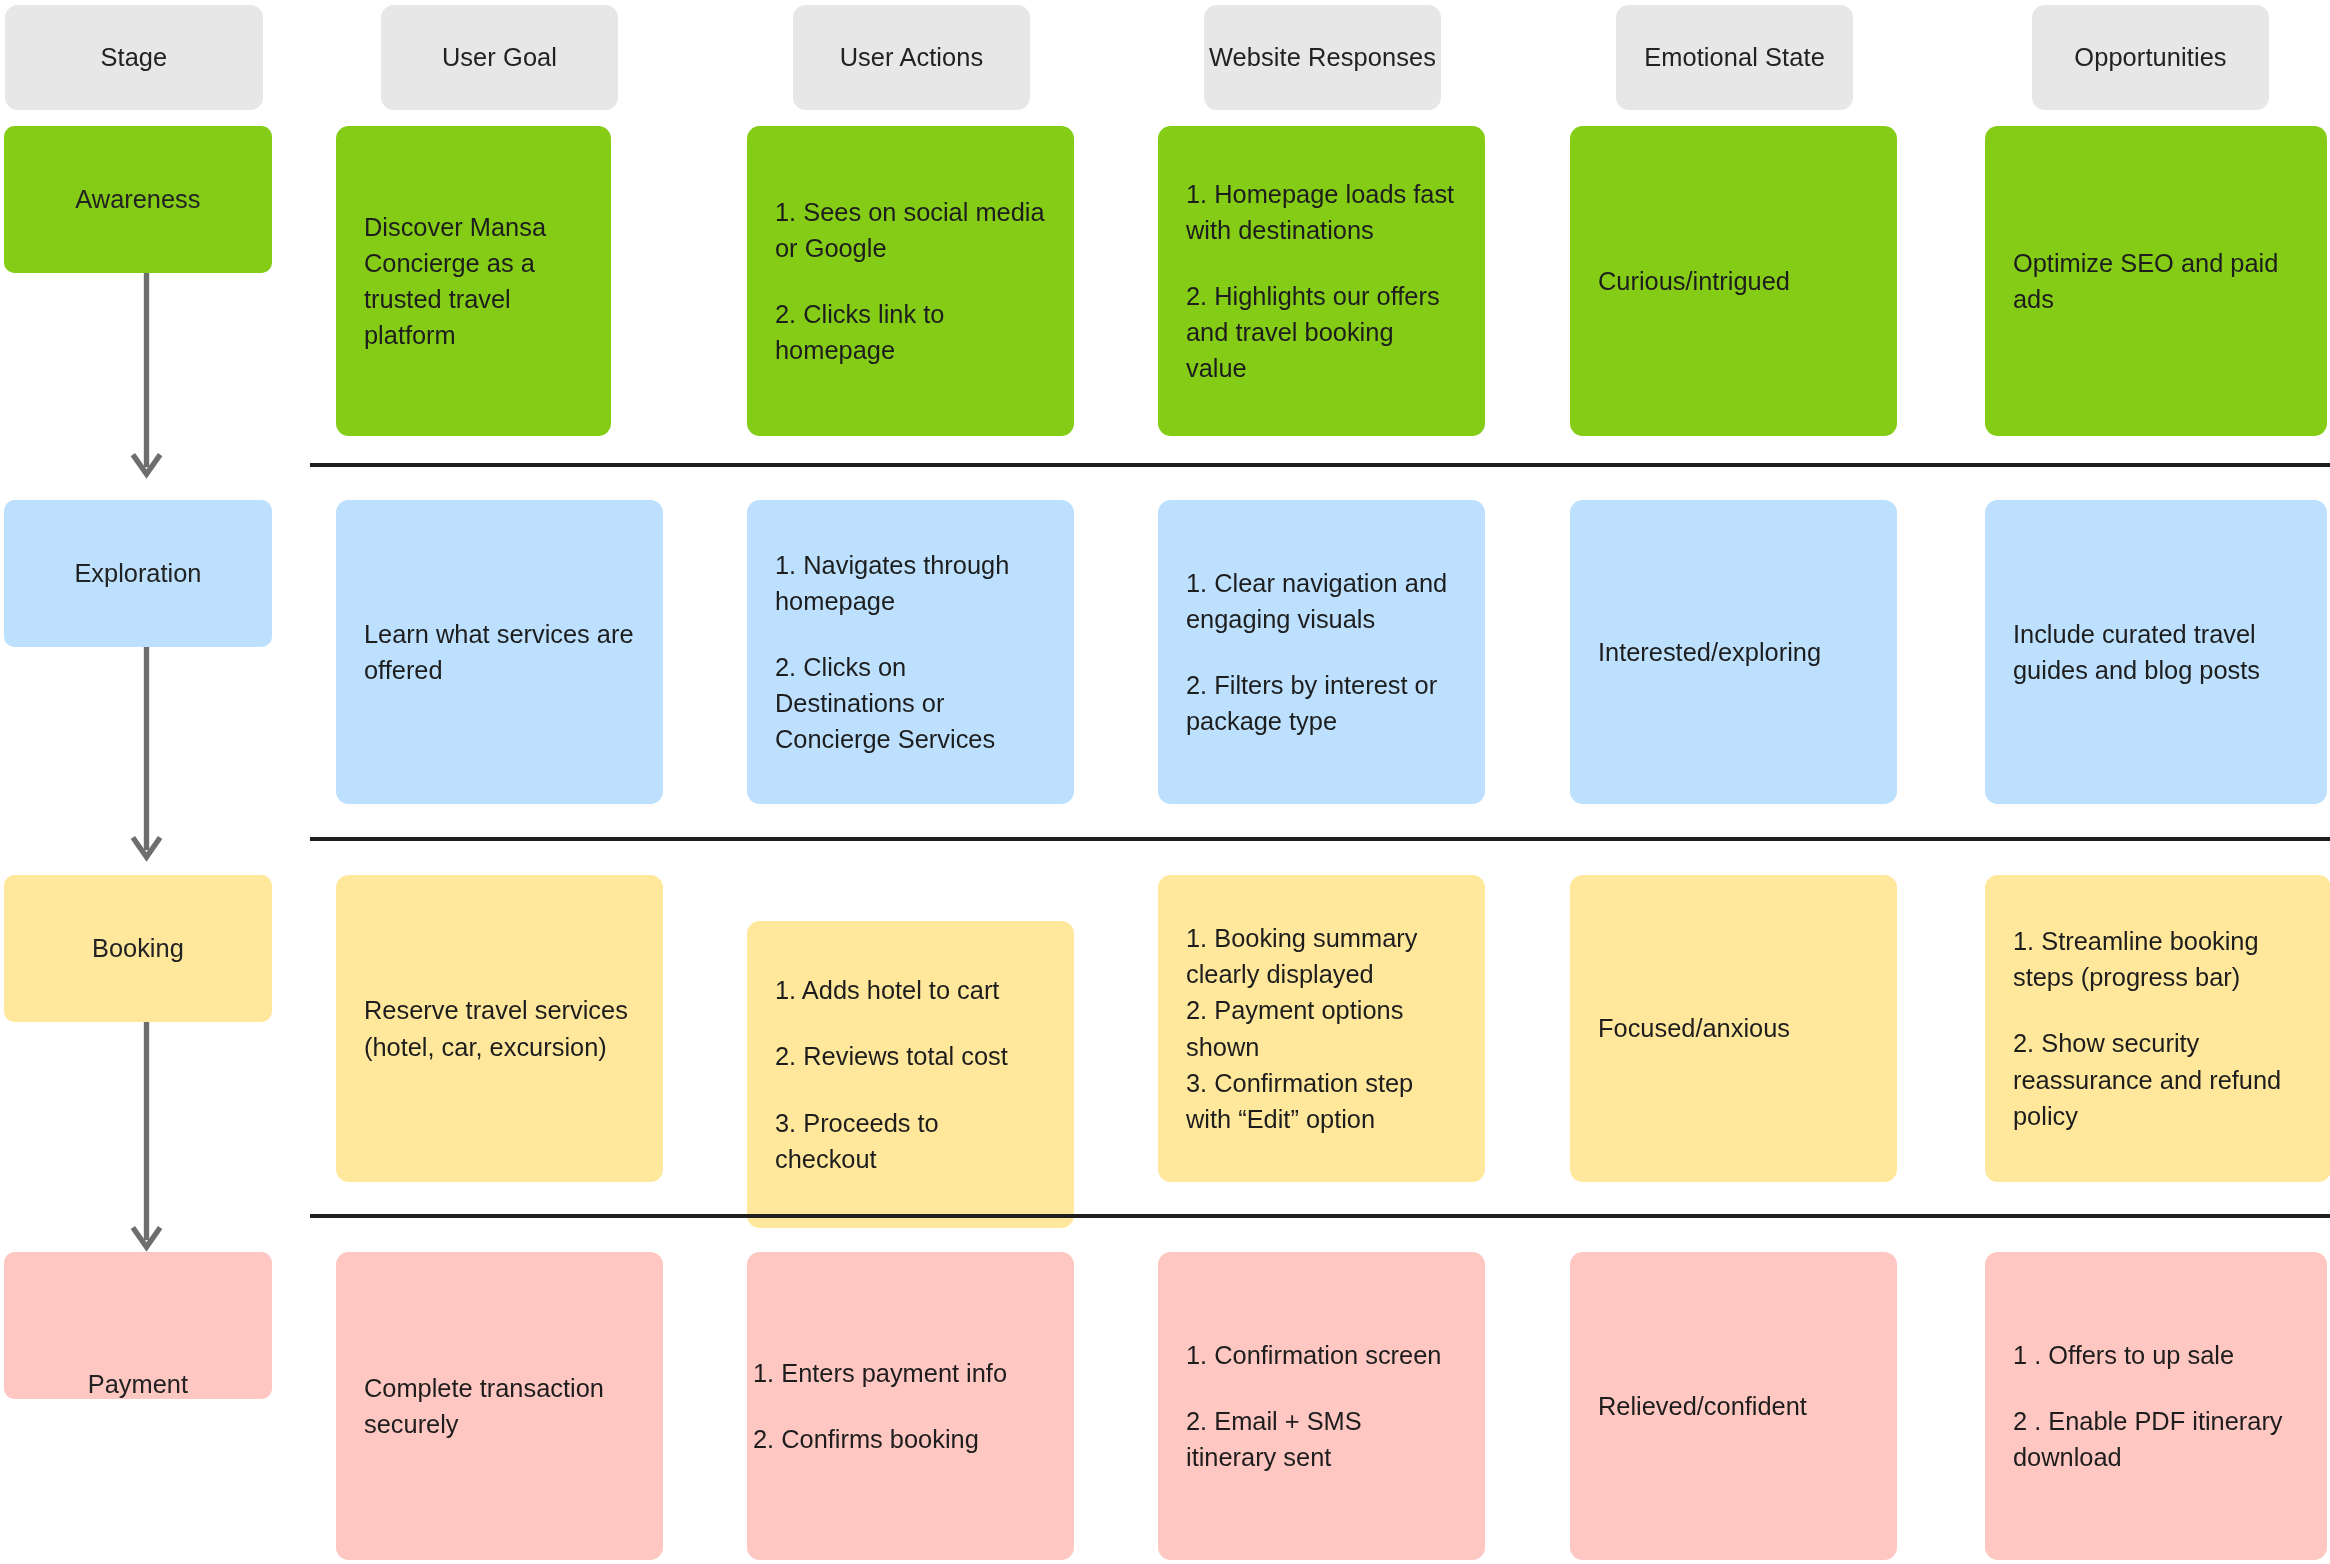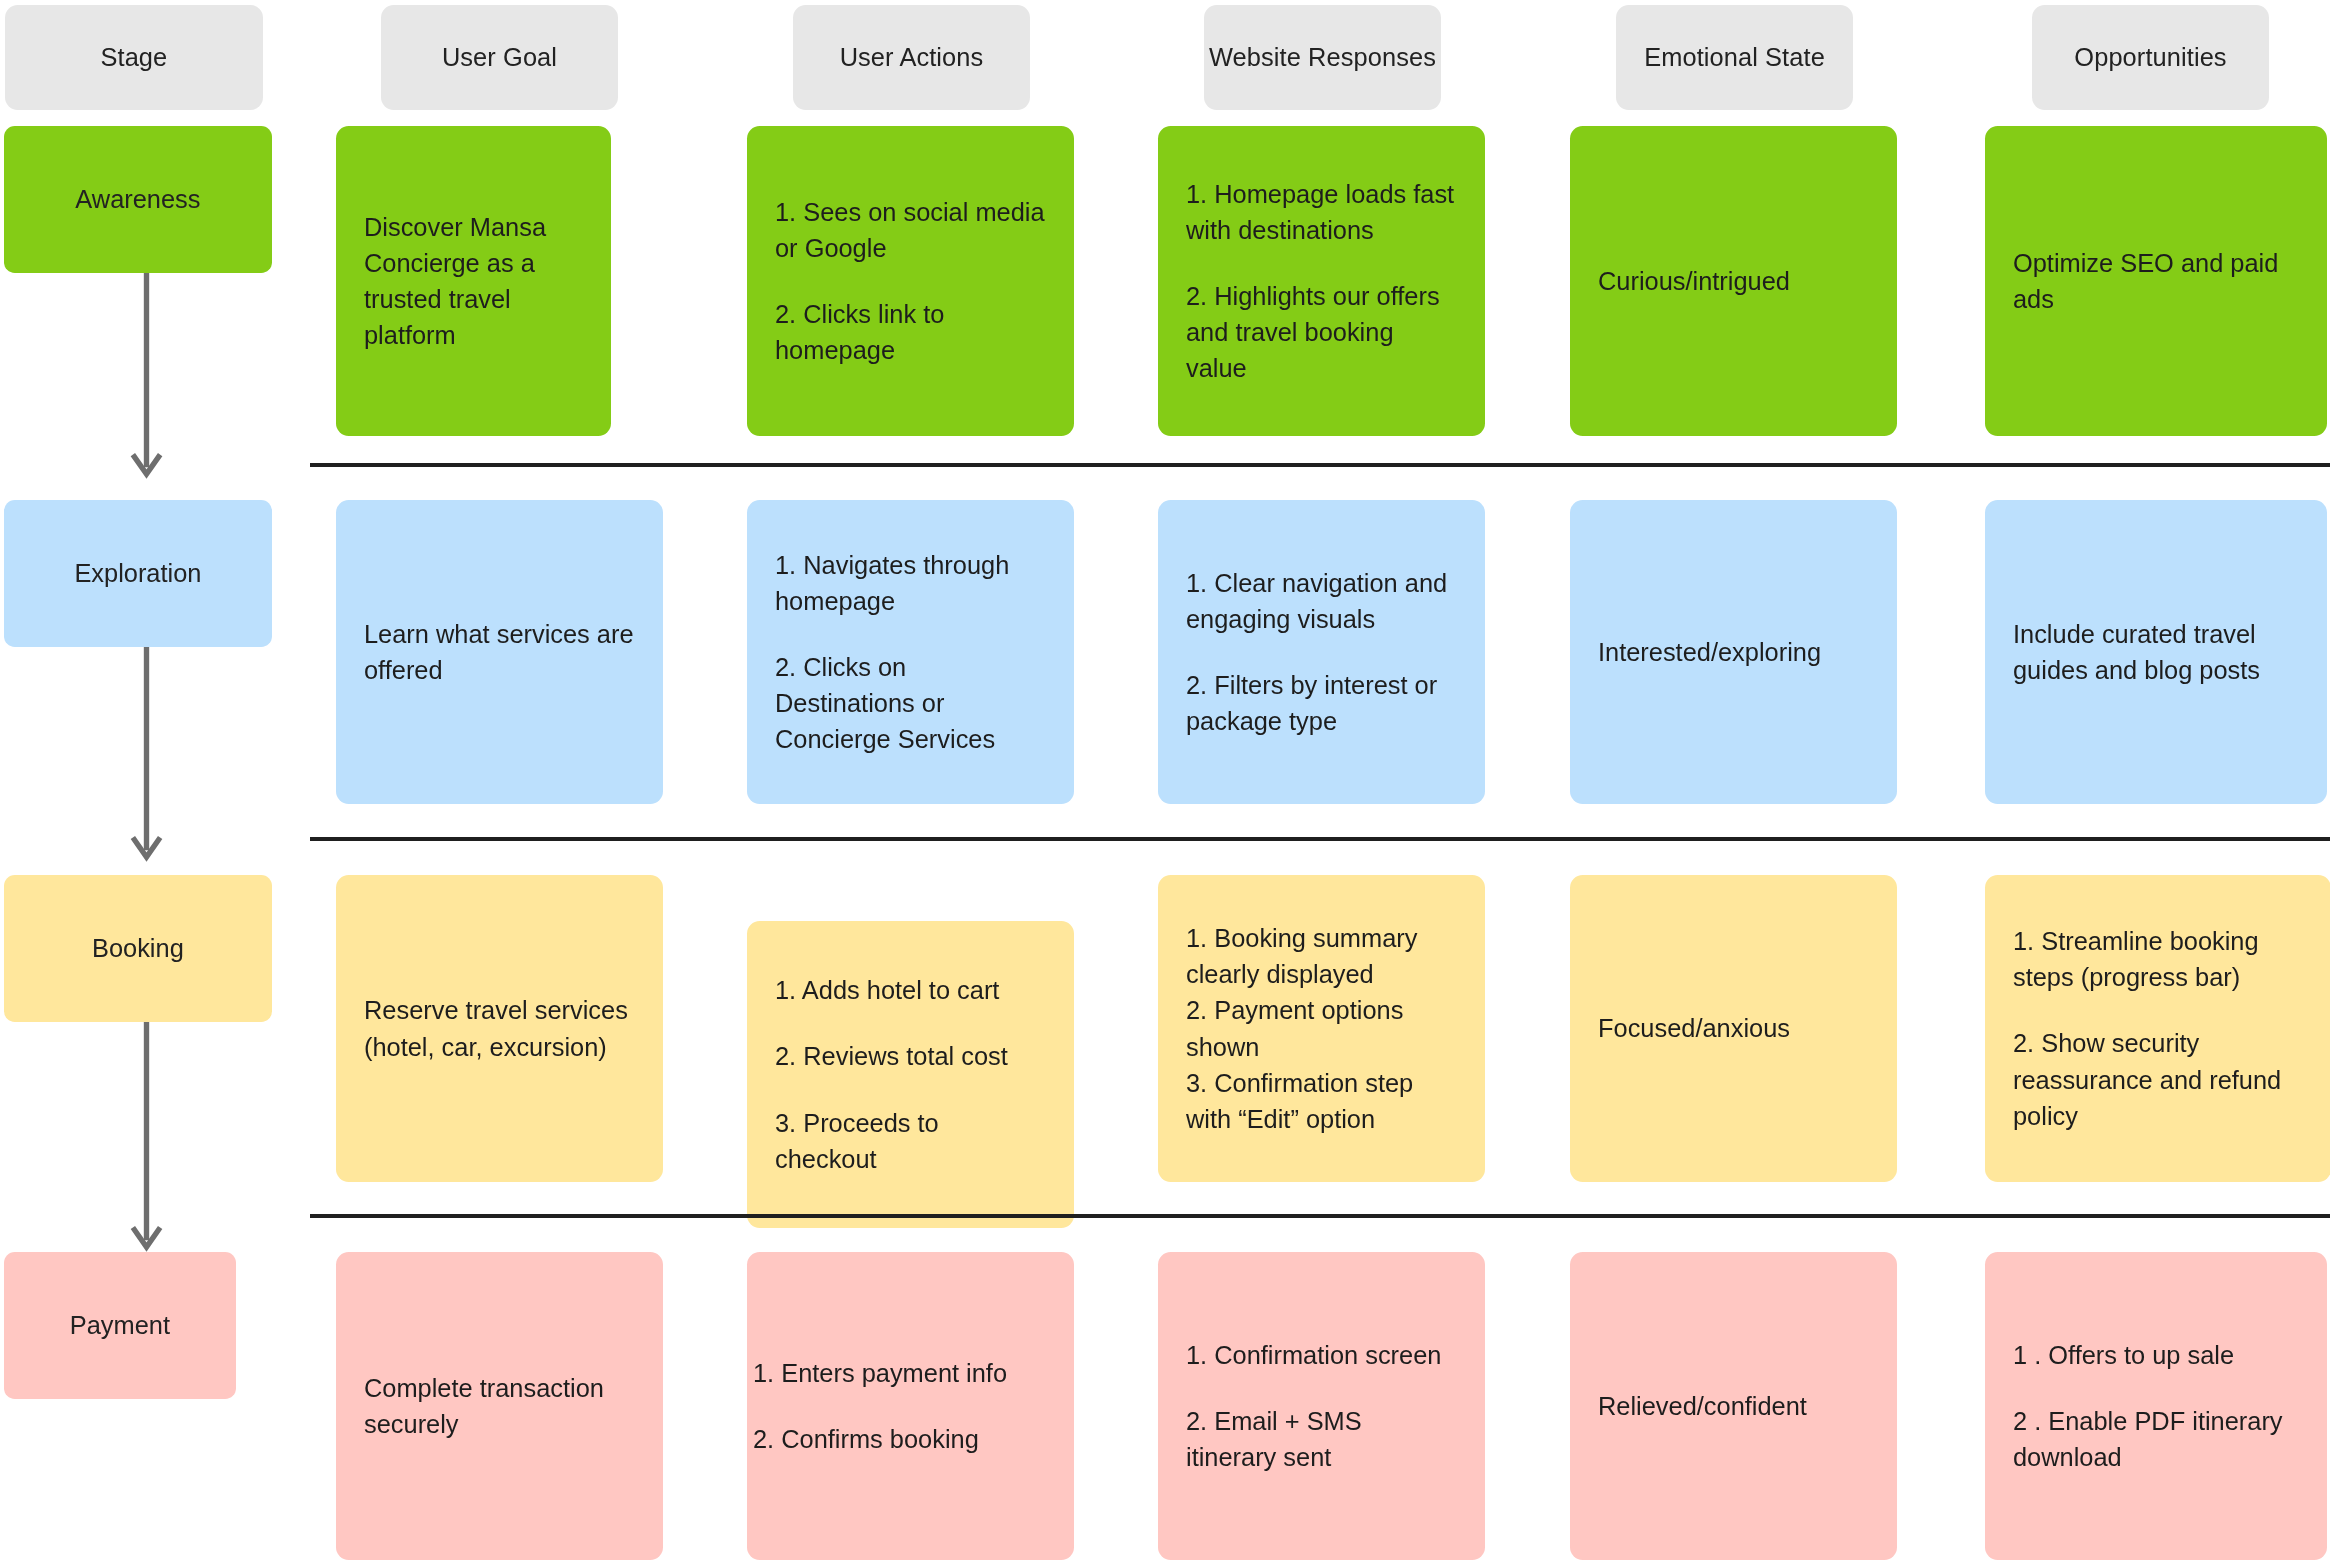--- a/index.html
+++ b/index.html
@@ -118,21 +118,21 @@
   </svg>
 
   <div class="stage-chip c-yellow" style="left:3.9px; top:875px; width:268px; height:147px;">
     <span>Booking</span>
   </div>
   <svg class="stage-arrow" style="top:1022px; height:230px;" viewBox="0 0 80 470" preserveAspectRatio="none">
     <line x1="40" y1="0" x2="40" y2="446" stroke="#6e6e6e" stroke-width="11"></line>
     <polyline points="12,420 40,460 68,420" fill="none" stroke="#6e6e6e" stroke-width="11"></polyline>
   </svg>
 
-  <div class="stage-chip c-pink" style="left:3.9px; top:1252px; width:232px; height:147px;">
+  <div class="stage-chip c-pink" style="left:3.9px; top:1252px; width:268px; height:147px;align-items:flex-end;">
     <span>Payment</span>
   </div>
 
   <div class="card c-green" style="left:336px; top:126px; width:275px; height:310px;">
     <div class="card-inner">
       <p>Discover Mansa Concierge as a trusted travel platform</p>
     </div>
   </div>
   <div class="card c-green" style="left:747px; top:126px; width:327px; height:310px;">
     <div class="card-inner">

